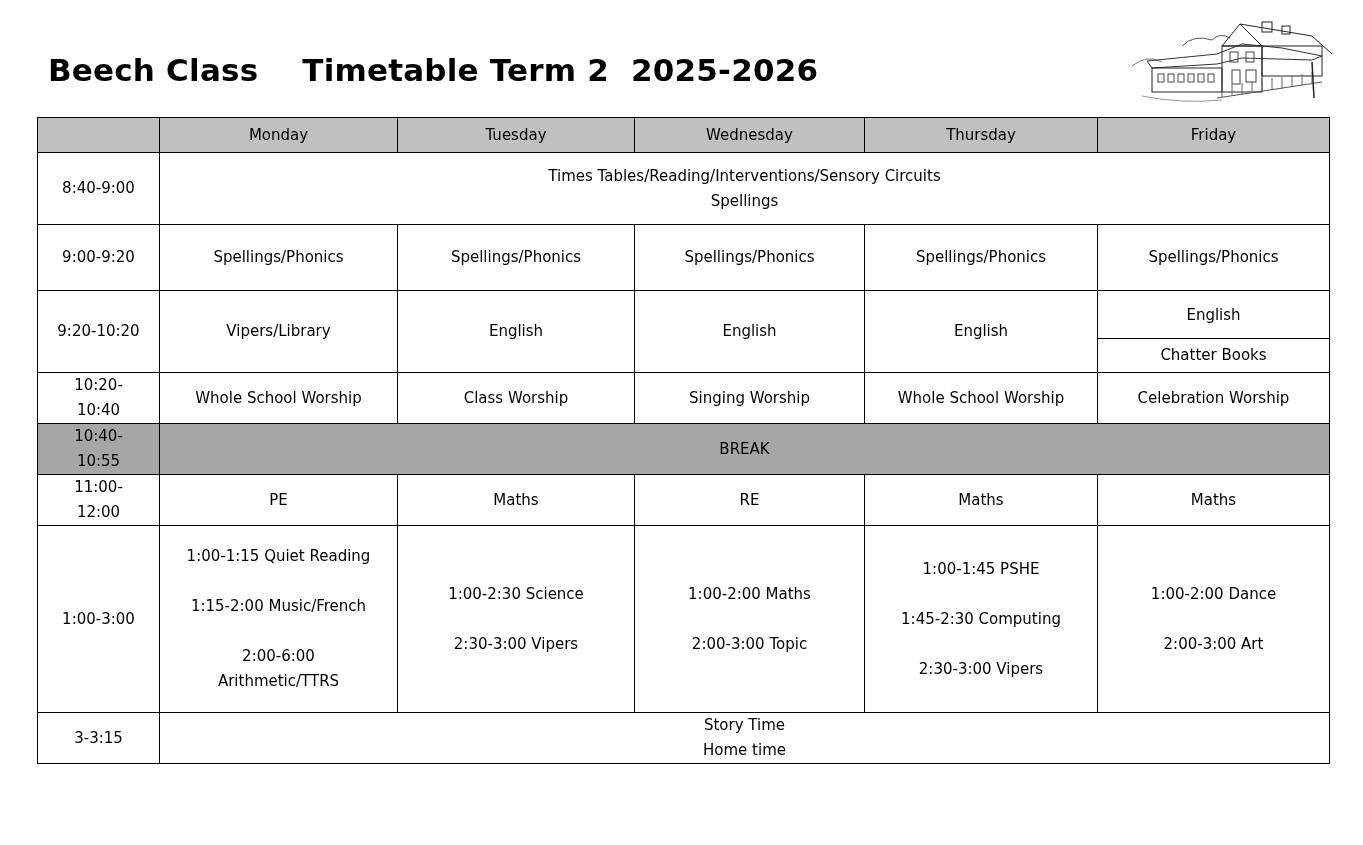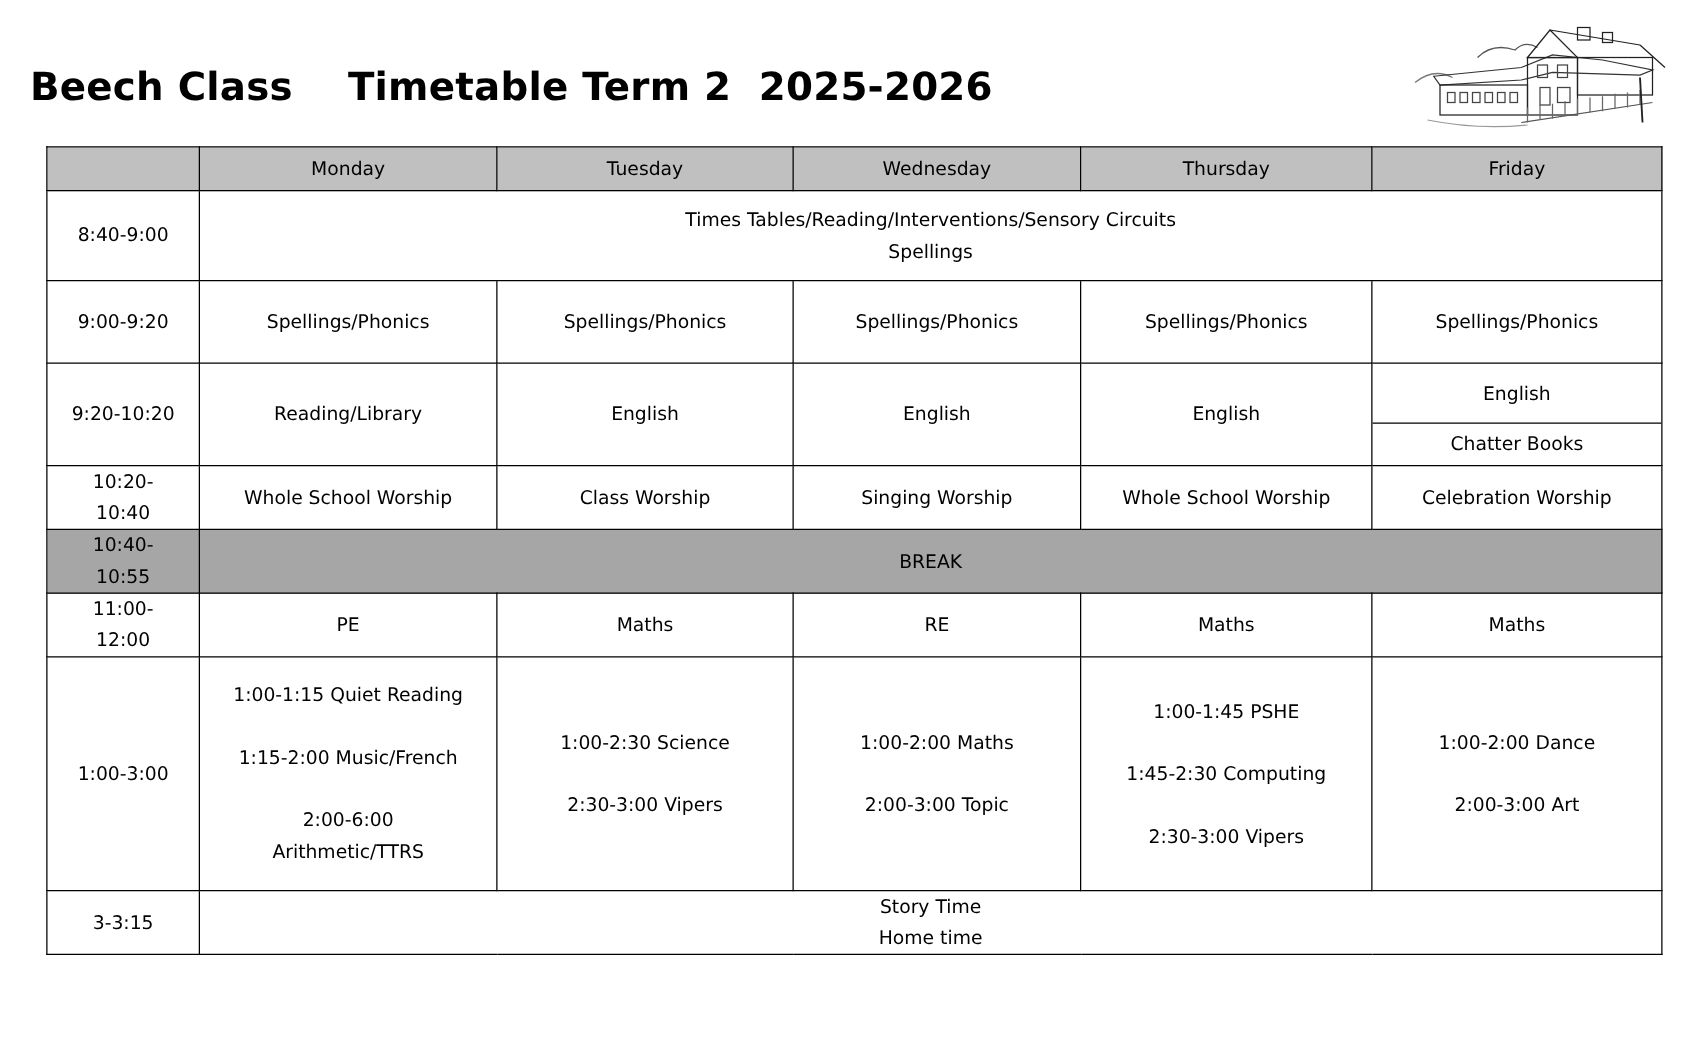--- a/index.html
+++ b/index.html
@@ -1,18 +1,18 @@
 <!DOCTYPE html>
 <html><head>
 <meta charset="utf-8">
 <style>
   html, body { margin:0; padding:0; background:#ffffff; }
   body { width:1363px; height:845px; position:relative; overflow:hidden;
          font-family:"DejaVu Sans", sans-serif; color:#000; }
-  .title { position:absolute; left:24px; top:52px; font-size:31px; font-weight:bold;
+  .title { position:absolute; left:48px; top:52px; font-size:31px; font-weight:bold;
            letter-spacing:0.2px; white-space:pre; }
   .logo { position:absolute; left:1122px; top:16px; width:234px; height:90px; }
   table.tt { position:absolute; left:37px; top:117px; width:1292px; border-collapse:collapse;
              table-layout:fixed; }
   table.tt td, table.tt th { border:1.5px solid #000; text-align:center; vertical-align:middle;
              padding:0; font-size:15px; font-weight:normal; line-height:25px; }
   th.day { background:#c0c0c0; font-weight:bold; font-size:21px; height:34px; }
   th.corner { background:#c0c0c0; }
   td.time { font-weight:bold; font-size:17px; line-height:25px; }
   tr.break td { background:#a6a6a6; }
@@ -101,21 +101,21 @@
     <td class="time">9:00-9:20</td>
     <td>Spellings/Phonics</td>
     <td>Spellings/Phonics</td>
     <td>Spellings/Phonics</td>
     <td>Spellings/Phonics</td>
     <td>Spellings/Phonics</td>
   </tr>
 
   <tr style="height:82px">
     <td class="time">9:20-10:20</td>
-    <td>Reading/Library</td>
+    <td>Vipers/Library</td>
     <td>English</td>
     <td>English</td>
     <td>English</td>
     <td class="split">
       <div class="top">English</div>
       <div class="bot">Chatter Books</div>
     </td>
   </tr>
 
   <tr style="height:51px">

